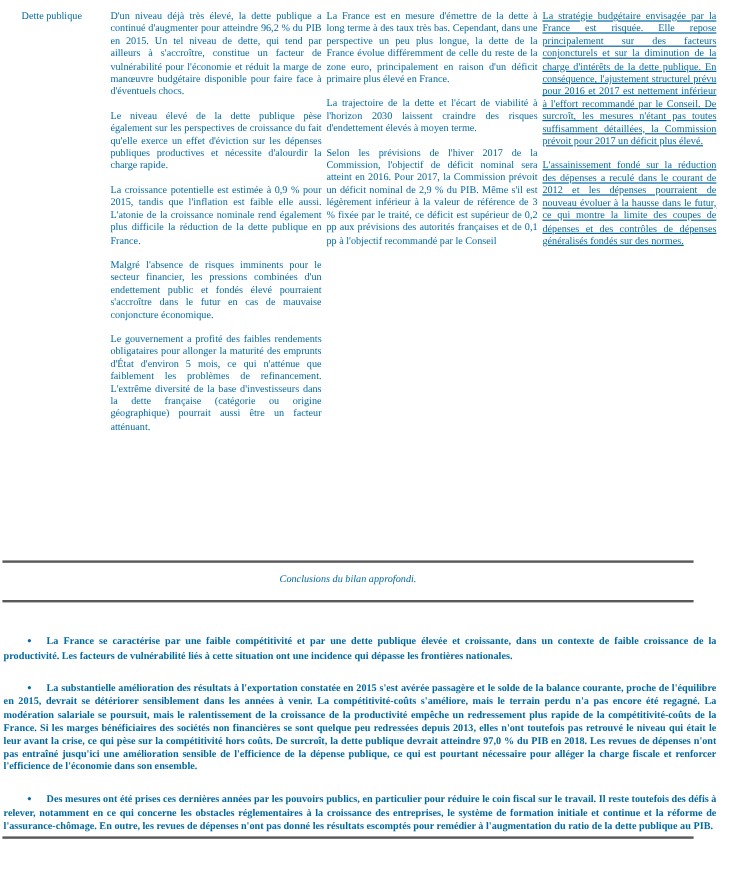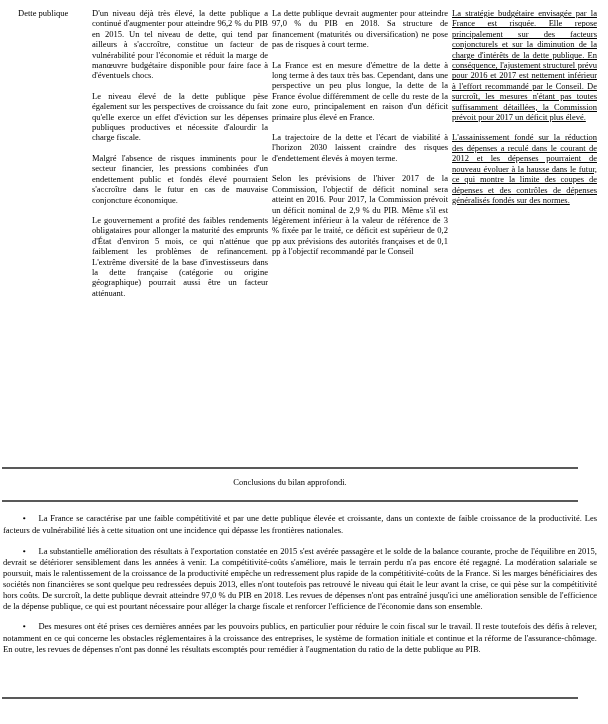--- a/index.html
+++ b/index.html
@@ -6,21 +6,21 @@
     margin: 0;
     padding: 0;
     background: #ffffff;
   }
   .doc-page {
     position: relative;
     width: 608px;
     height: 724px;
     background: #ffffff;
     font-family: "Liberation Serif", serif;
-    color: #000000;
+    color: #0369a1;
     overflow: hidden;
   }
   
   .top-section {
     position: absolute;
     top: 8px;
     left: 18px;
     display: flex;
   }
   .row-label {
@@ -52,60 +52,62 @@
   .rule-3 { top: 697px; }
   
   .conclusions-row {
     position: absolute;
     top: 477px;
     left: 2px;
     width: 576px;
     text-align: center;
     font-size: 8.5px;
     line-height: 10.4px;
+    font-style: italic;
   }
   
   .bullet-section {
     position: absolute;
     top: 513px;
     left: 3px;
     width: 594px;
     font-size: 8.5px;
     line-height: 10.8px;
     text-align: justify;
     text-justify: inter-word;
   }
   .bullet-section p.bullet-para {
-    margin: 0 0 10px 0;
+    margin: 16px 0 10px 0;
     text-indent: 19px;
+    font-weight: bold;
   }
   .bullet-char {
     display: inline;
     margin-right: 12px;
     font-family: "DejaVu Sans", sans-serif;
     font-size: 7.5px;
   }
 </style>
 </head>
 <body>
 
 <div class="doc-page">
 
   <div class="top-section">
     <div class="row-label">Dette publique</div>
 
     <div class="txt-col col-a">
       <p>D'un niveau déjà très élevé, la dette publique a continué d'augmenter pour atteindre 96,2 % du PIB en 2015. Un tel niveau de dette, qui tend par ailleurs à s'accroître, constitue un facteur de vulnérabilité pour l'économie et réduit la marge de manœuvre budgétaire disponible pour faire face à d'éventuels chocs.</p>
-      <p>Le niveau élevé de la dette publique pèse également sur les perspectives de croissance du fait qu'elle exerce un effet d'éviction sur les dépenses publiques productives et nécessite d'alourdir la charge fiscale.</p>
+      <p>Le niveau élevé de la dette publique pèse également sur les perspectives de croissance du fait qu'elle exerce un effet d'éviction sur les dépenses publiques productives et nécessite d'alourdir la charge rapide.</p>
+      <p>La croissance potentielle est estimée à 0,9 % pour 2015, tandis que l'inflation est faible elle aussi. L'atonie de la croissance nominale rend également plus difficile la réduction de la dette publique en France.</p>
       <p>Malgré l'absence de risques imminents pour le secteur financier, les pressions combinées d'un endettement public et fondés élevé pourraient s'accroître dans le futur en cas de mauvaise conjoncture économique.</p>
       <p>Le gouvernement a profité des faibles rendements obligataires pour allonger la maturité des emprunts d'État d'environ 5 mois, ce qui n'atténue que faiblement les problèmes de refinancement. L'extrême diversité de la base d'investisseurs dans la dette française (catégorie ou origine géographique) pourrait aussi être un facteur atténuant.</p>
     </div>
 
     <div class="txt-col col-b">
-      <p>La dette publique devrait augmenter pour atteindre 97,0 % du PIB en 2018. Sa structure de financement (maturités ou diversification) ne pose pas de risques à court terme.</p>
       <p>La France est en mesure d'émettre de la dette à long terme à des taux très bas. Cependant, dans une perspective un peu plus longue, la dette de la France évolue différemment de celle du reste de la zone euro, principalement en raison d'un déficit primaire plus élevé en France.</p>
       <p>La trajectoire de la dette et l'écart de viabilité à l'horizon 2030 laissent craindre des risques d'endettement élevés à moyen terme.</p>
       <p>Selon les prévisions de l'hiver 2017 de la Commission, l'objectif de déficit nominal sera atteint en 2016. Pour 2017, la Commission prévoit un déficit nominal de 2,9 % du PIB. Même s'il est légèrement inférieur à la valeur de référence de 3 % fixée par le traité, ce déficit est supérieur de 0,2 pp aux prévisions des autorités françaises et de 0,1 pp à l'objectif recommandé par le Conseil</p>
     </div>
 
     <div class="txt-col col-c">
       <p>La stratégie budgétaire envisagée par la France est risquée. Elle repose principalement sur des facteurs conjoncturels et sur la diminution de la charge d'intérêts de la dette publique. En conséquence, l'ajustement structurel prévu pour 2016 et 2017 est nettement inférieur à l'effort recommandé par le Conseil. De surcroît, les mesures n'étant pas toutes suffisamment détaillées, la Commission prévoit pour 2017 un déficit plus élevé.</p>
       <p>L'assainissement fondé sur la réduction des dépenses a reculé dans le courant de 2012 et les dépenses pourraient de nouveau évoluer à la hausse dans le futur, ce qui montre la limite des coupes de dépenses et des contrôles de dépenses généralisés fondés sur des normes.</p>
     </div>
   </div>

